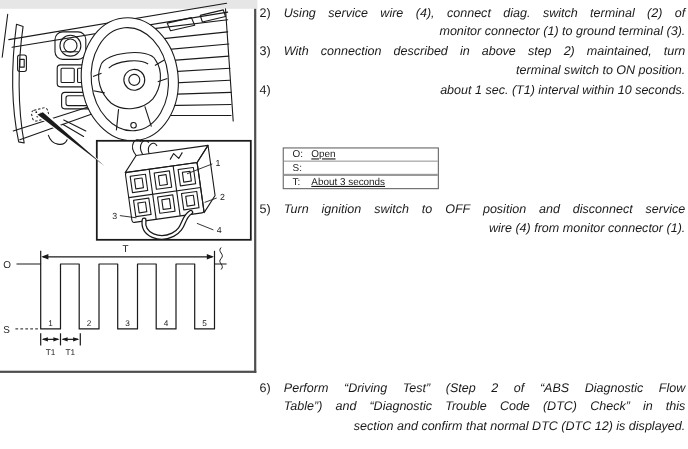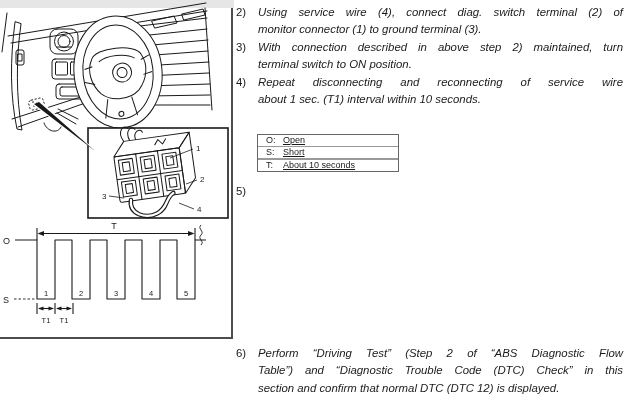--- a/index.html
+++ b/index.html
@@ -11,21 +11,21 @@
   .figure-strip{position:absolute;left:0;top:0;width:234px;height:8px;background:#e6e6e6;}
   .figure-border-right{position:absolute;left:231px;top:8px;width:2px;height:331px;background:#4d4d4d;}
   .figure-border-bottom{position:absolute;left:0;top:337px;width:233px;height:2px;background:#4d4d4d;}
   svg.fig{position:absolute;left:0;top:0;}
   svg.fig text{font-family:"Liberation Sans",sans-serif;fill:#1a1a1a;stroke:none;}
   
   .step{position:absolute;left:236px;width:387px;display:flex;font-size:11.4px;line-height:17.4px;}
   .step-num{flex:0 0 22px;}
   .step-body{flex:1;font-style:italic;}
   .jl{text-align:justify;text-align-last:justify;}
-  .ll{text-align:left;}
+  .ll{text-align:right;}
   
   .legend{position:absolute;left:257px;top:134px;width:140px;border:1px solid #666;font-size:9px;line-height:11px;}
   .legend-row{display:flex;height:11px;align-items:center;border-bottom:1px solid #999;}
   .legend-row:nth-child(2){border-bottom:2px solid #999;}
   .legend-row:last-child{border-bottom:none;}
   .legend-key{flex:0 0 17px;padding-left:8px;}
   .legend-val{flex:1;text-decoration:underline;}
 </style>
 </head>
 <body>
@@ -216,43 +216,43 @@
     <div class="step-num">3)</div>
     <div class="step-body">
       <div class="jl">With connection described in above step 2) maintained, turn</div>
       <div class="ll">terminal switch to ON position.</div>
     </div>
   </div>
 
   <div class="step" style="top:74px">
     <div class="step-num">4)</div>
     <div class="step-body">
-      <div class="jl">Repeat disconnecting and reconnecting of service wire</div>
       <div class="ll">about 1 sec. (T1) interval within 10 seconds.</div>
     </div>
   </div>
 
   <div class="legend">
     <div class="legend-row">
       <span class="legend-key">O:</span>
       <span class="legend-val">Open</span>
     </div>
     <div class="legend-row">
       <span class="legend-key">S:</span>
-      <span class="legend-val">Short</span>
     </div>
     <div class="legend-row">
       <span class="legend-key">T:</span>
-      <span class="legend-val">About 10 seconds</span>
+      <span class="legend-val">About 3 seconds</span>
     </div>
   </div>
 
   <div class="step" style="top:183px">
     <div class="step-num">5)</div>
     <div class="step-body">
+      <div class="jl">Turn ignition switch to OFF position and disconnect service</div>
+      <div class="ll">wire (4) from monitor connector (1).</div>
     </div>
   </div>
 
   <div class="step" style="top:345px">
     <div class="step-num">6)</div>
     <div class="step-body">
       <div class="jl">Perform “Driving Test” (Step 2 of “ABS Diagnostic Flow</div>
       <div class="jl">Table”) and “Diagnostic Trouble Code (DTC) Check” in this</div>
       <div class="ll">section and confirm that normal DTC (DTC 12) is displayed.</div>
     </div>

